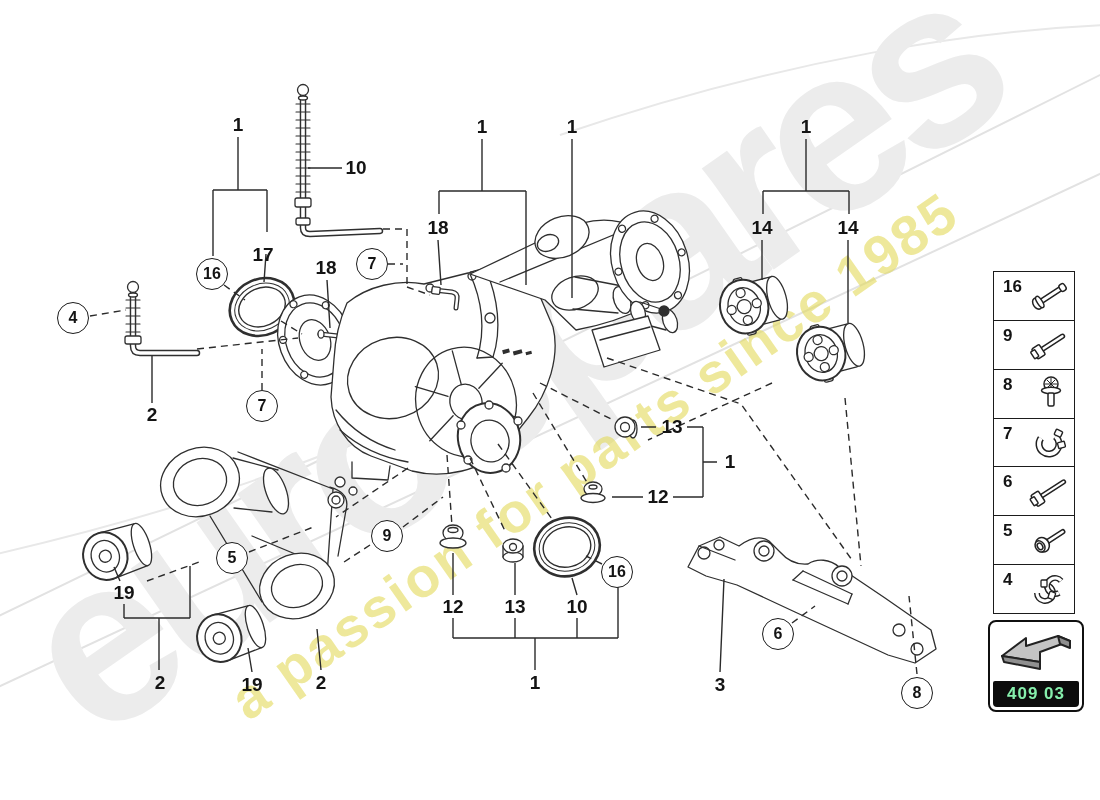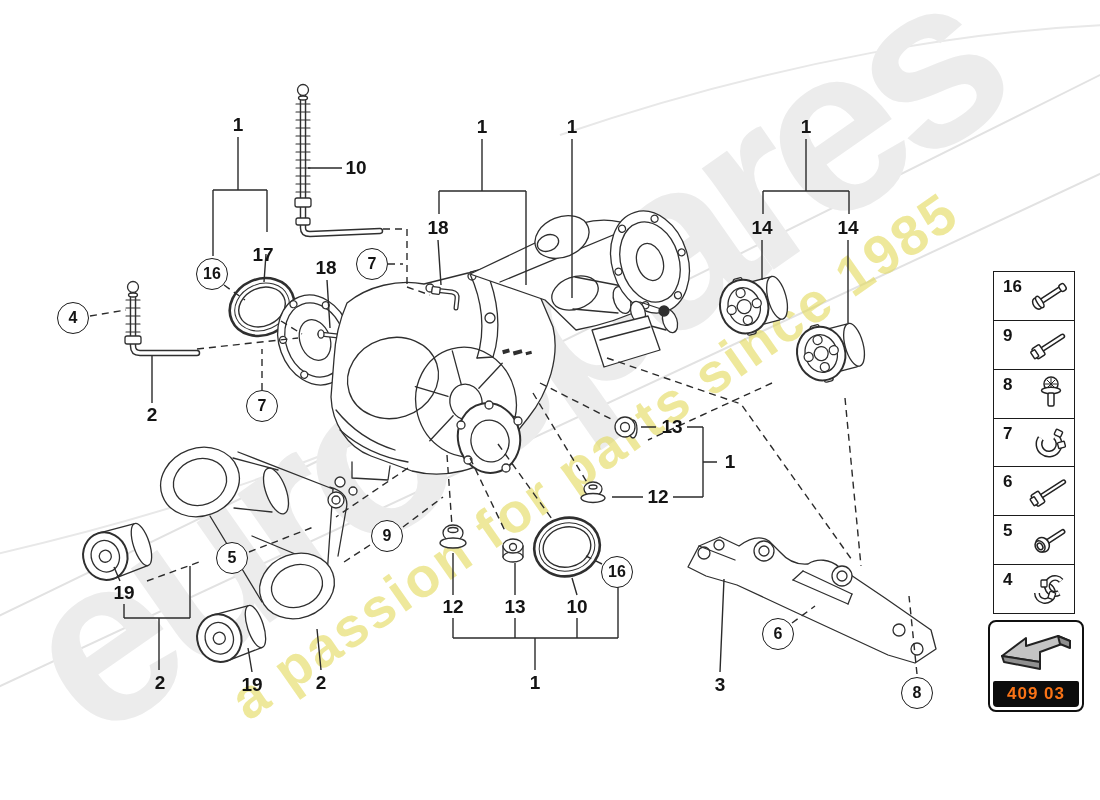--- a/index.html
+++ b/index.html
@@ -20,21 +20,21 @@
           border:1.6px solid #1b1b1b;background:#fff;display:flex;flex-direction:column;}
   .legend-row{flex:1;position:relative;border-bottom:1.6px solid #1b1b1b;}
   .legend-row:last-child{border-bottom:none;}
   .legend-num{position:absolute;left:9px;top:5px;font:bold 17px "Liberation Sans", sans-serif;color:#141414;}
   .legend-icon{position:absolute;right:2px;top:50%;transform:translateY(-50%);}
   
   #codebox{position:absolute;left:988px;top:620px;width:92px;height:88px;z-index:4;
            border:2.4px solid #101010;border-radius:8px;background:#fff;}
   #codebar{position:absolute;left:3px;right:3px;bottom:3px;height:26px;background:#0c0c0c;
            border-radius:2px 2px 4px 4px;display:flex;align-items:center;justify-content:center;}
-  #codebar span{font:bold 17px "Liberation Sans", sans-serif;color:#f97316;letter-spacing:1px;}
+  #codebar span{font:bold 17px "Liberation Sans", sans-serif;color:#86efac;letter-spacing:1px;}
   #codearrow{position:absolute;left:2px;top:4px;}
 </style>
 </head>
 <body>
 
 <div id="stage">
 
 <svg id="art" width="1100" height="800" viewBox="0 0 1100 800">
 
   <g fill="none" stroke="#e2e2e2" stroke-width="2">

